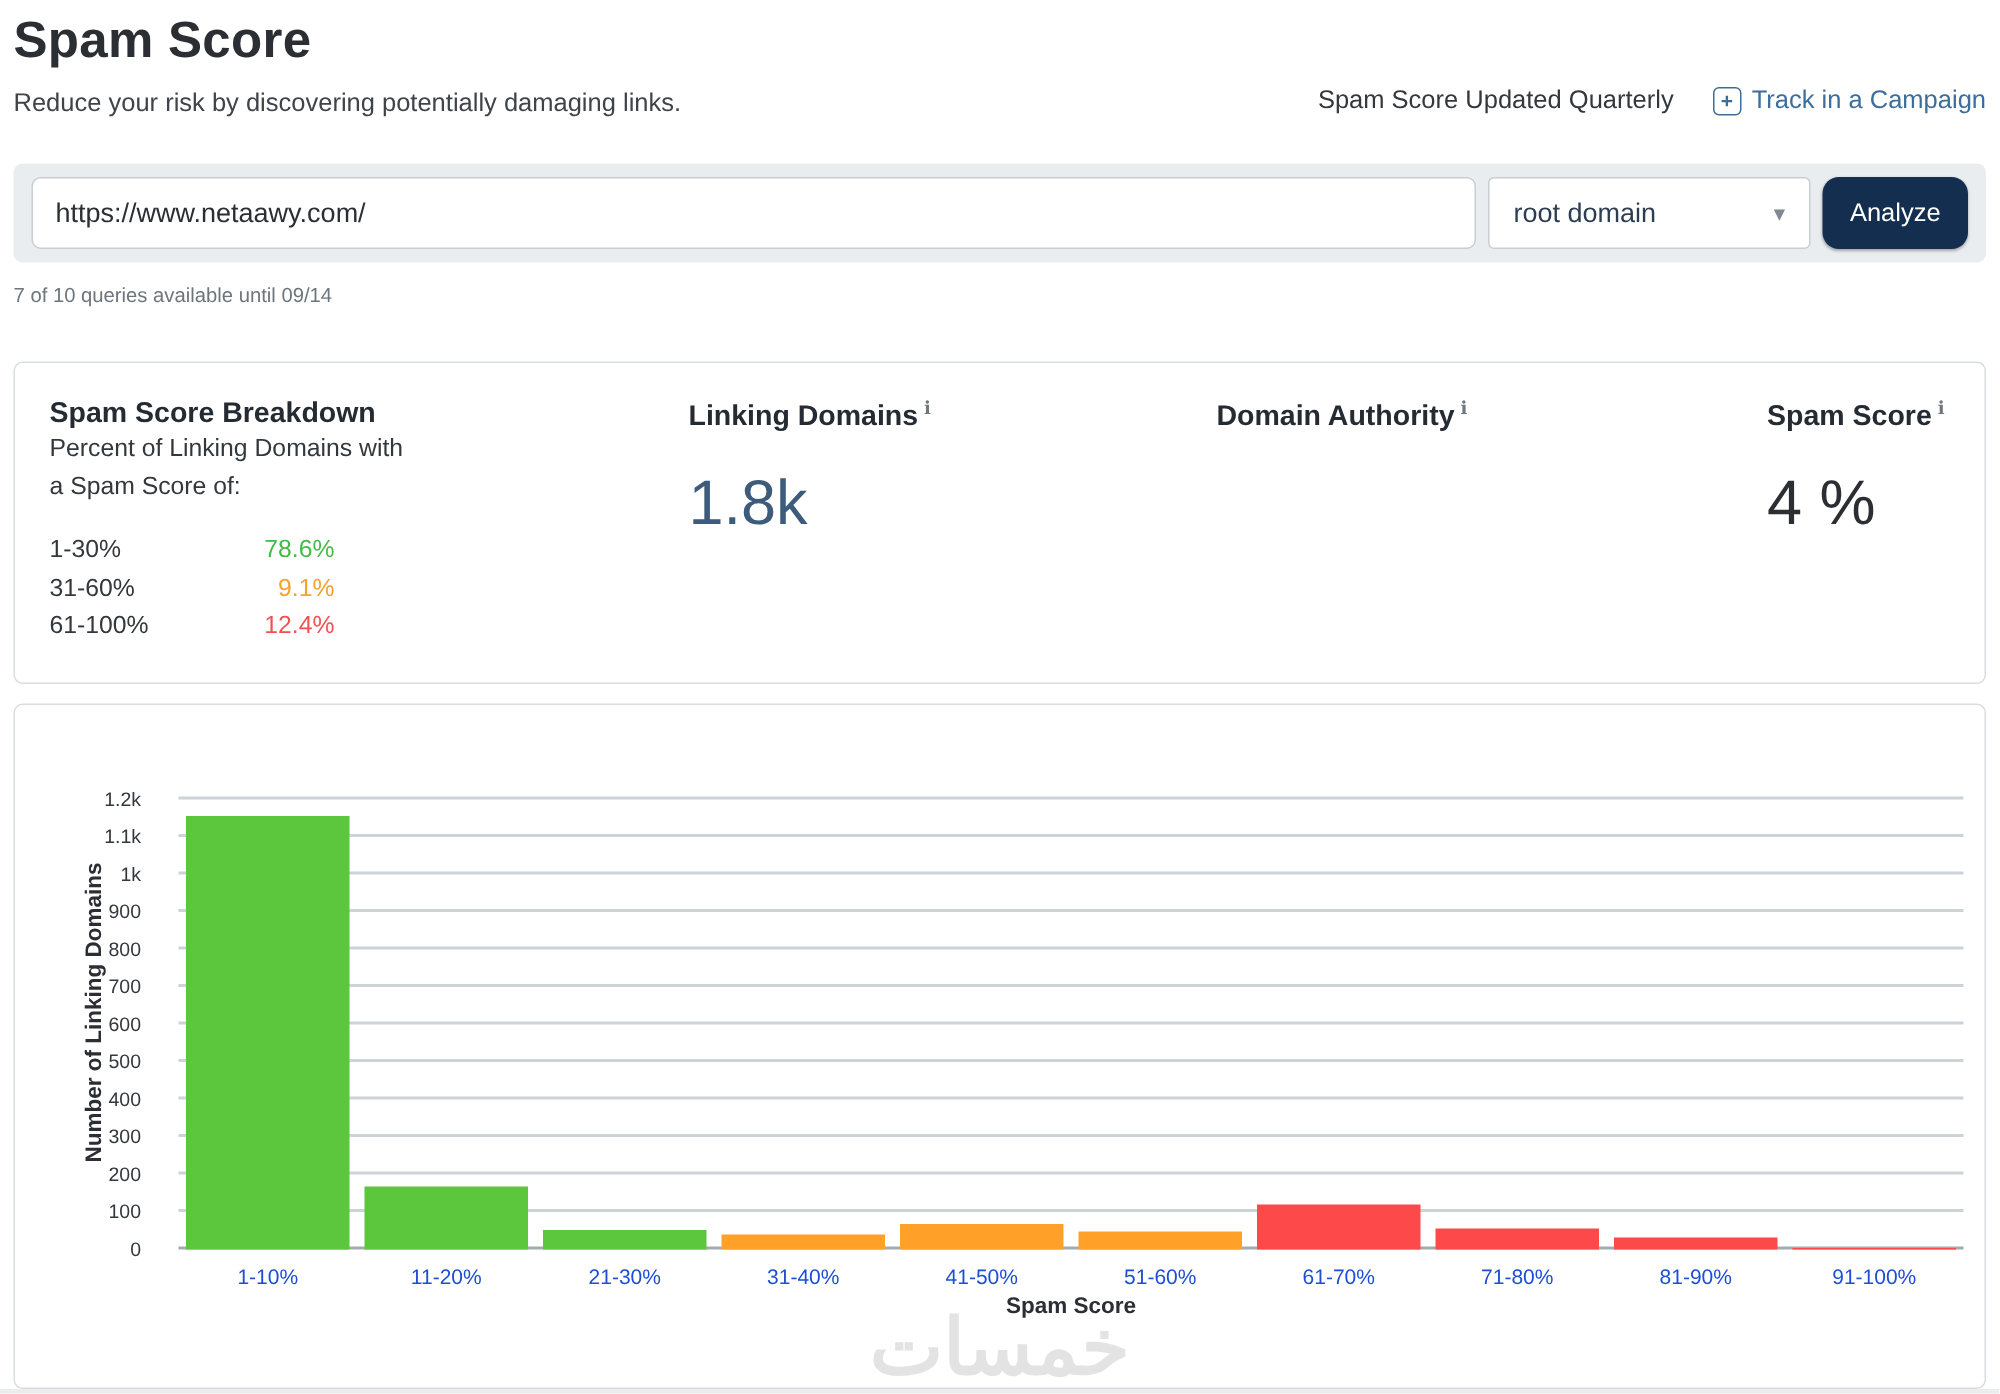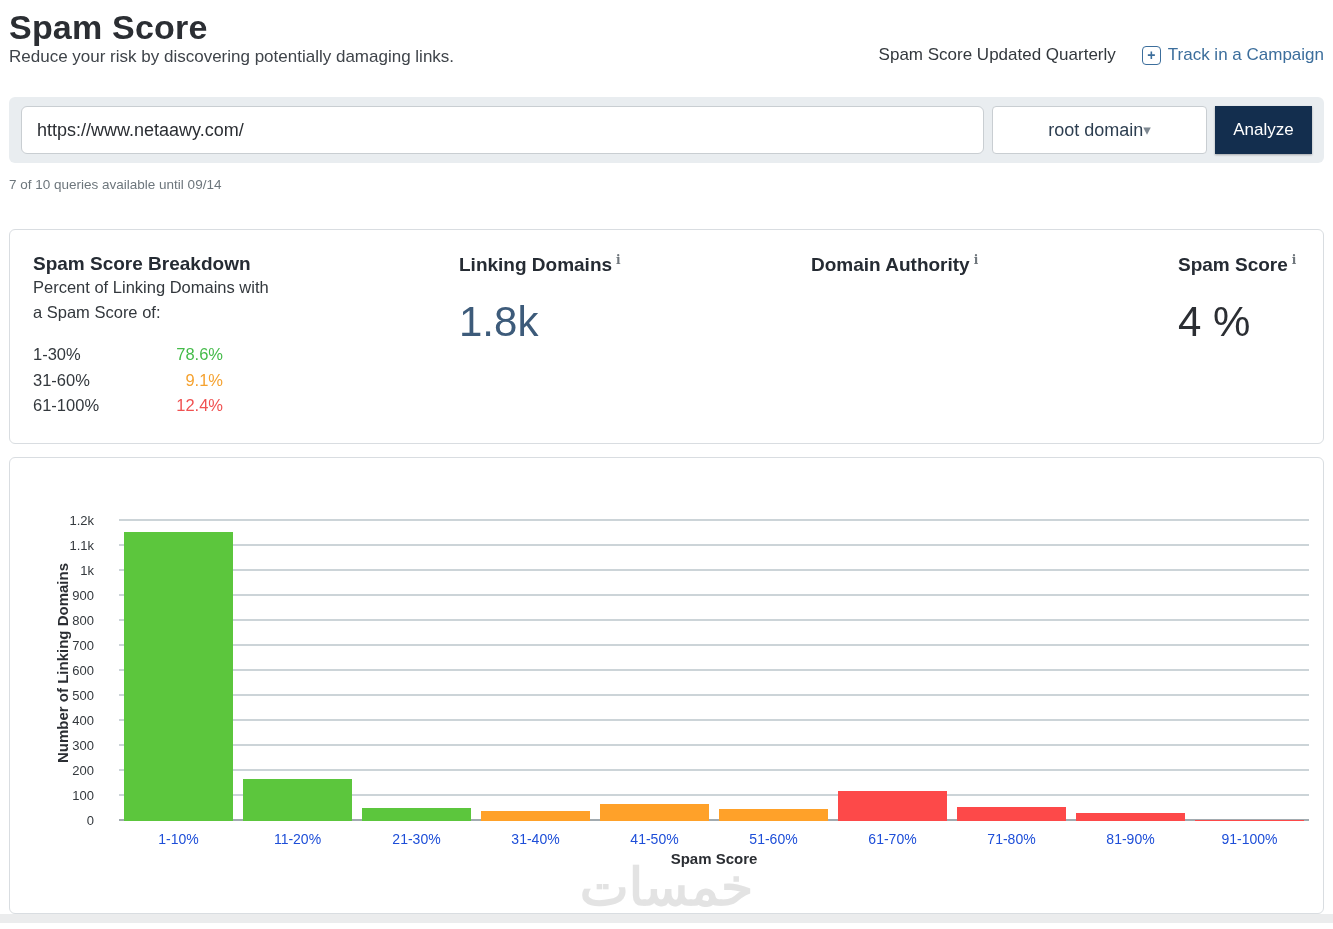--- a/index.html
+++ b/index.html
@@ -2,32 +2,32 @@
 <html><head>
 <meta charset="utf-8">
 <style>
   * { box-sizing: border-box; margin: 0; padding: 0; }
   html,body { width:1333px; height:929px; background:#ffffff; font-family:"Liberation Sans", sans-serif; color:#2b2e33; overflow:hidden; }
   .page { padding:0 9px; }
 
   
   .header-row { display:flex; justify-content:space-between; align-items:flex-end; padding-top:8px; }
   .page-title { font-size:34px; font-weight:600; color:#2b2e33; letter-spacing:0.2px; }
-  .page-subtitle { font-size:17px; color:#3f444a; }
+  .page-subtitle { font-size:17px; color:#3f444a; margin-top:12px; }
   .header-right { display:flex; align-items:center; gap:26px; padding-bottom:2px; font-size:17px; }
   .updated-note { color:#33383d; }
   .campaign-link { display:flex; align-items:center; gap:7px; color:#3c6e9c; cursor:pointer; text-decoration:none; }
   .plus-box { display:inline-flex; align-items:center; justify-content:center; width:19px; height:19px; border:1.6px solid #3c6e9c; border-radius:4px; font-size:14px; font-weight:700; line-height:1; }
 
   
   .search-band { margin-top:30px; background:#e9edf0; border-radius:6px; padding:9px 12px; display:flex; gap:8px; align-items:center; }
   .url-input { flex:1; height:48px; border:1px solid #c9ced2; border-radius:6px; font-size:18px; color:#2b2e33; padding:0 15px; font-family:"Liberation Sans", sans-serif; background:#fff; outline:none; }
-  .scope-dropdown { width:215px; height:48px; background:#fff; border:1px solid #c9ced2; border-radius:4px; display:flex; align-items:center; justify-content:center; padding:0 16px; font-size:18px; color:#2d3e50; cursor:pointer; }
+  .scope-dropdown { width:215px; height:48px; background:#fff; border:1px solid #c9ced2; border-radius:4px; display:flex; align-items:center; justify-content:space-between; padding:0 16px; font-size:18px; color:#2d3e50; cursor:pointer; }
   .chevron { color:#7f8992; font-size:15px; }
-  .analyze-btn { width:97px; height:48px; background:#132e4e; color:#fff; border:none; border-radius:0; font-size:17px; font-family:"Liberation Sans", sans-serif; cursor:pointer; box-shadow:0 1px 2px rgba(0,0,0,0.3); }
+  .analyze-btn { width:97px; height:48px; background:#132e4e; color:#fff; border:none; border-radius:11px; font-size:17px; font-family:"Liberation Sans", sans-serif; cursor:pointer; box-shadow:0 1px 2px rgba(0,0,0,0.3); }
   .queries-note { margin-top:14px; font-size:13.5px; color:#6d767c; }
 
   
   .card { background:#fff; border:1px solid #d9dde1; border-radius:6px; }
   .summary-card { margin-top:37px; height:215px; padding:23px 23px 0 23px; display:grid; grid-template-columns:426px 352px 367px 1fr; }
   .col-title { font-size:19px; font-weight:700; color:#252b33; }
   .col-title sup { font-size:12px; color:#6f767c; margin-left:4px; font-family:"DejaVu Serif", serif; font-weight:700; }
   .bd-desc { font-size:16.5px; line-height:25px; color:#33383d; }
   .bd-rows { margin-top:17px; }
   .bd-row { display:flex; justify-content:space-between; width:190px; font-size:16.5px; line-height:25.5px; }

